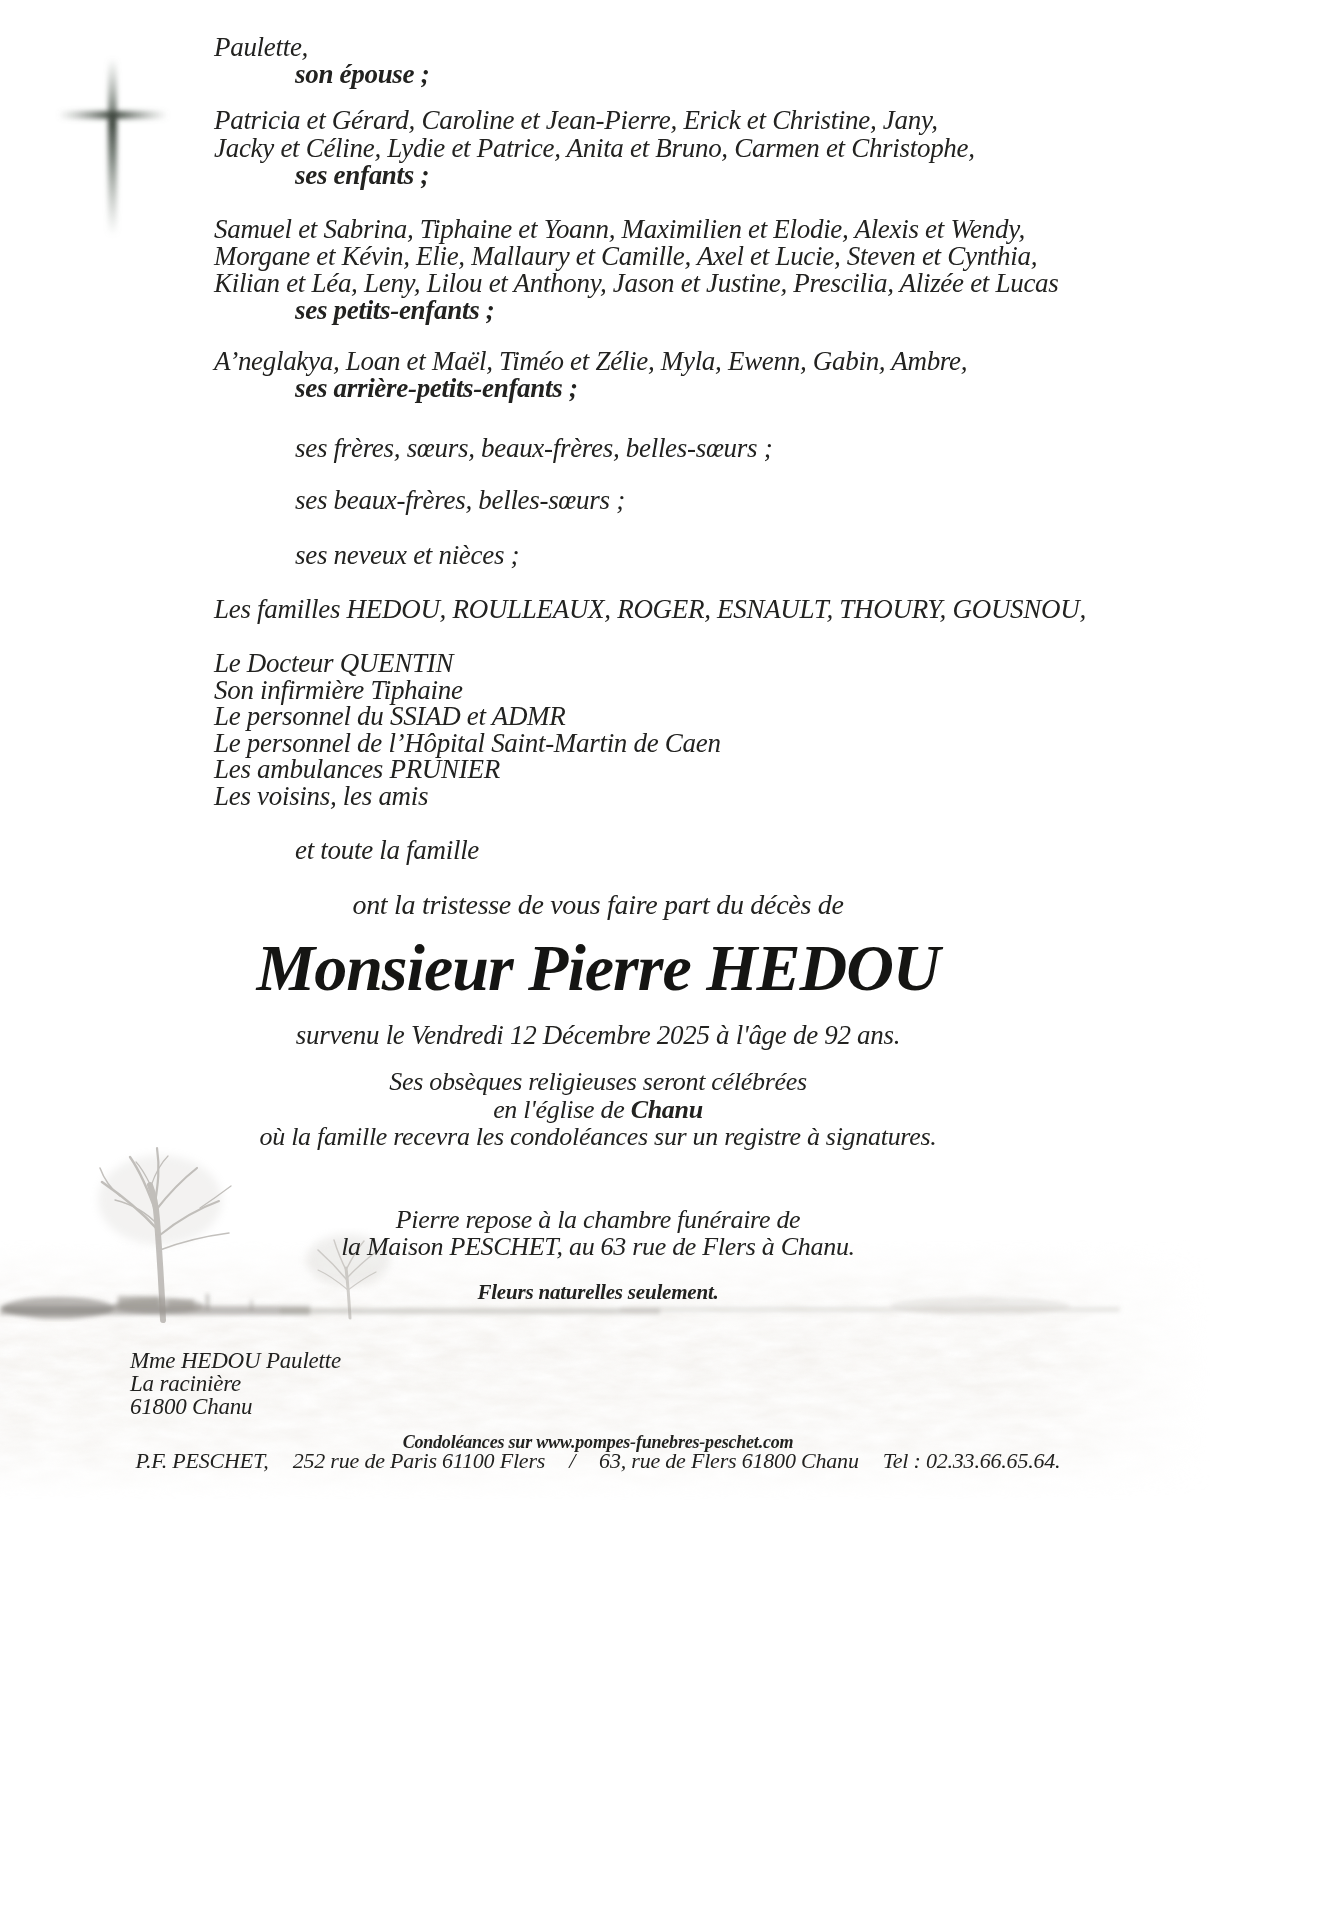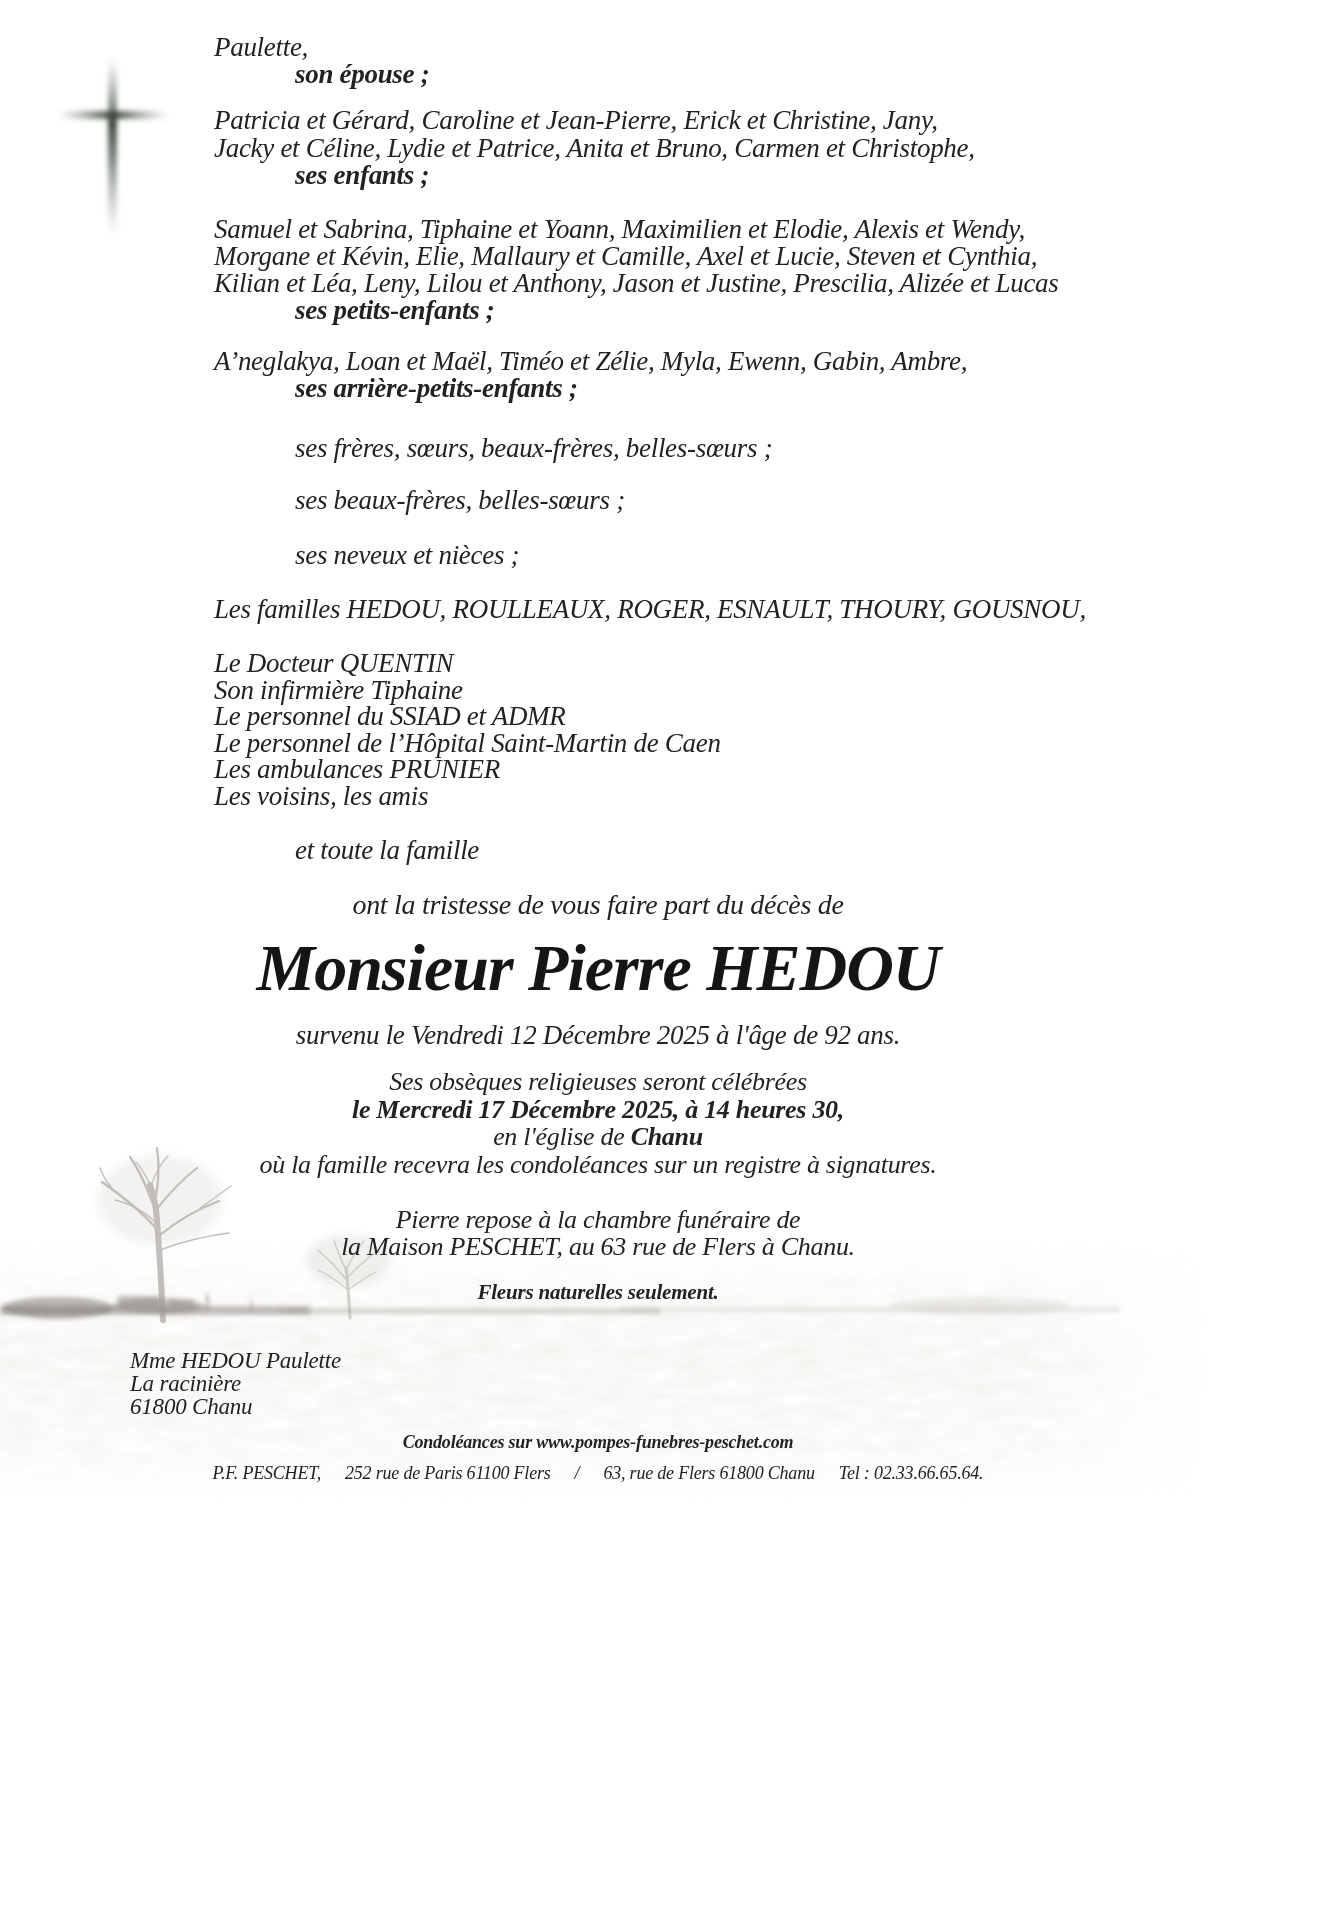--- a/index.html
+++ b/index.html
@@ -21,21 +21,21 @@
   .center-col{left:128px;width:940px;text-align:center;white-space:nowrap;}
   .announce{font-size:28px;letter-spacing:-0.3px;line-height:28px;}
   .deceased-title{font-size:66px;font-weight:700;letter-spacing:-1px;line-height:64px;color:#151513;}
   .death-line{font-size:27px;letter-spacing:-0.3px;line-height:28px;}
   .ceremony{font-size:26px;letter-spacing:-0.3px;line-height:27.5px;font-style:italic;}
   .ceremony .b{font-weight:700;}
   .repose{font-size:26px;letter-spacing:-0.3px;line-height:27px;}
   .flowers{font-size:21px;font-weight:700;letter-spacing:-0.2px;line-height:22px;font-style:italic;}
   .address-block{left:130px;font-size:23px;letter-spacing:-0.2px;line-height:23px;white-space:nowrap;}
   .footer-line1{font-size:18px;font-weight:700;letter-spacing:-0.2px;line-height:20px;}
-  .footer-line2{font-size:18px;letter-spacing:-0.2px;line-height:20px;margin-top:12px;}
+  .footer-line2{font-size:22px;letter-spacing:-0.2px;line-height:20px;}
   .fseg{margin:0 12px;}
   .fseg:first-child{margin-left:0;}
   .fseg:last-child{margin-right:0;}
 </style>
 </head>
 <body>
 
 <div class="page">
 
   <svg class="abs" style="left:52px;top:50px;" width="120" height="190" viewBox="0 0 120 190">
@@ -178,21 +178,20 @@
   <div class="abs" style="left:295px;top:836px;font-size:27px;letter-spacing:-0.3px;line-height:28px;white-space:nowrap;">et toute la famille</div>
 
   <div class="abs center-col announce" style="top:891px;">ont la tristesse de vous faire part du décès de</div>
 
   <div class="abs center-col deceased-title" style="top:936px;">Monsieur Pierre HEDOU</div>
 
   <div class="abs center-col death-line" style="top:1021px;">survenu le Vendredi 12 Décembre 2025 à l'âge de 92 ans.</div>
 
   <div class="abs center-col ceremony" style="top:1068px;">
     <div>Ses obsèques religieuses seront célébrées</div>
-    <div class="b">le Mercredi 17 Décembre 2025, à 14 heures 30,</div>
     <div><span>en l'église de </span><span class="b">Chanu</span></div>
     <div>où la famille recevra les condoléances sur un registre à signatures.</div>
   </div>
 
   <div class="abs center-col repose" style="top:1206px;">
     <div>Pierre repose à la chambre funéraire de</div>
     <div>la Maison PESCHET, au 63 rue de Flers à Chanu.</div>
   </div>
 
   <div class="abs center-col flowers" style="top:1281px;">Fleurs naturelles seulement.</div>

